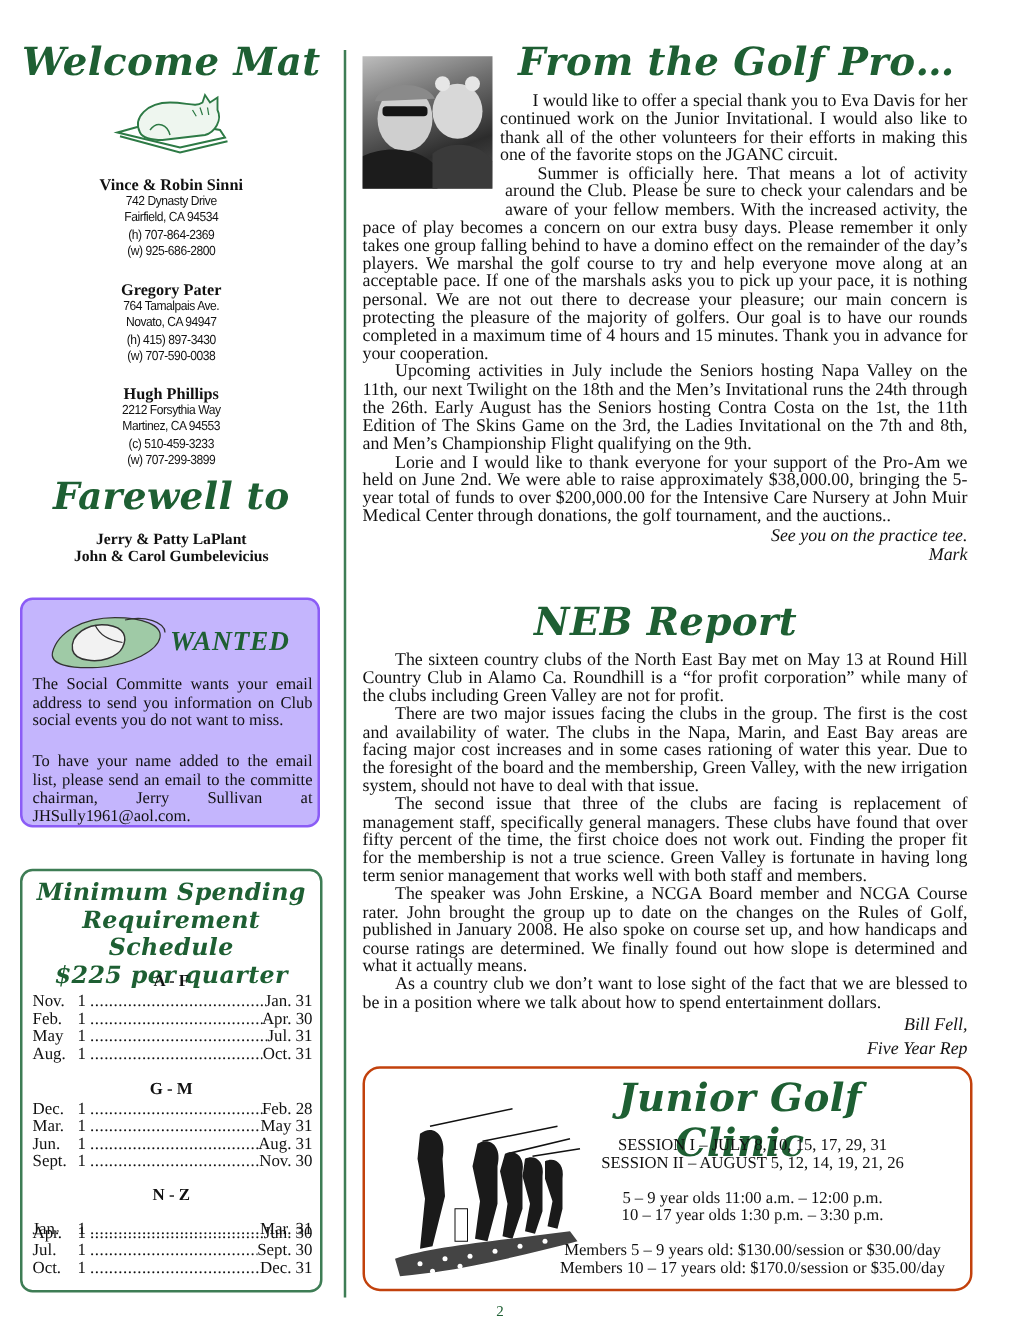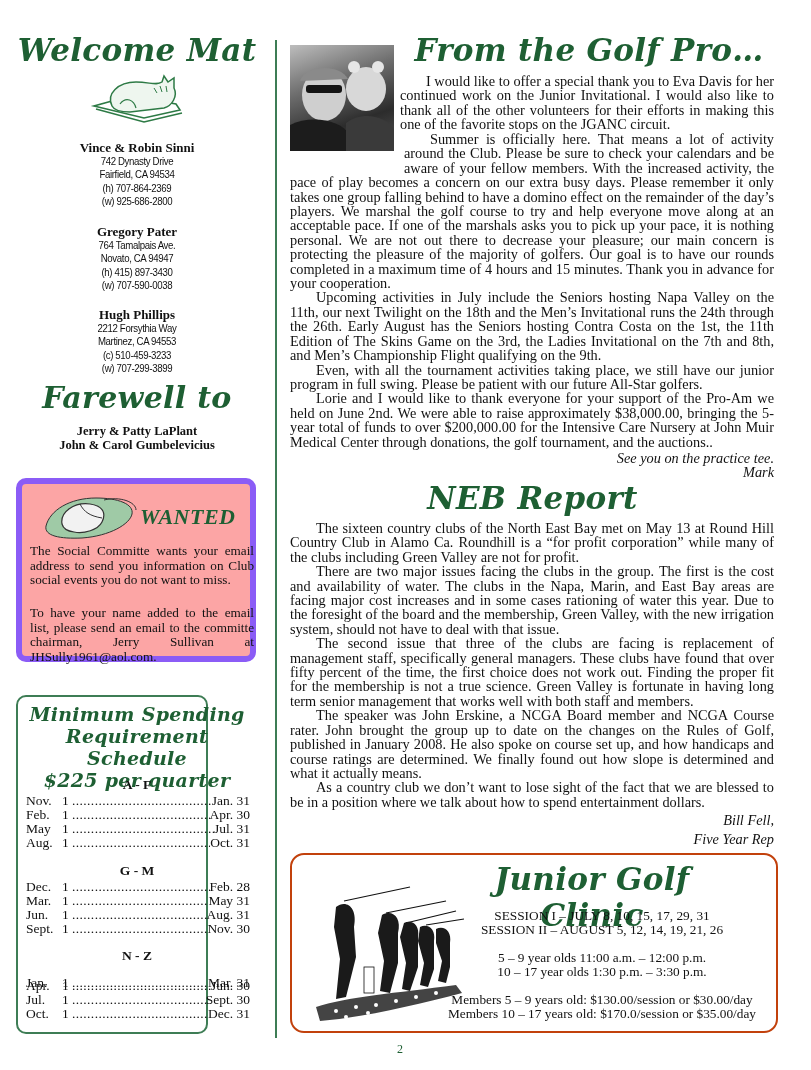--- a/index.html
+++ b/index.html
@@ -13,27 +13,27 @@
     .wm-title { position: absolute; left: 0; top: 32px; width: 246px; font-size: 31px; }
     .cat-illus { position: absolute; left: 76px; top: 72px; width: 94px; height: 52px; }
     .contact { position: absolute; left: 0; width: 246px; text-align: center; line-height: 13.4px; }
     .contact .name { font-family: "Liberation Serif", serif; font-weight: bold; font-size: 13px; line-height: 15px; }
     .contact .line { font-family: "Liberation Sans", sans-serif; font-size: 10.5px; letter-spacing: -0.4px; transform: scaleX(0.92); }
 
     .fw-title { position: absolute; left: 0; top: 380px; width: 246px; font-size: 30px; }
     .fw-list { position: absolute; left: 0; top: 424px; width: 246px; text-align: center; font-family: "Liberation Serif", serif; font-weight: bold; font-size: 12.5px; line-height: 14px; }
 
     
-    .wanted-box { position: absolute; left: 2px; top: 478px; width: 240px; height: 184px; background: #fca5a5; border: 6px solid #8b5cf6; border-radius: 10px; box-sizing: border-box; }
+    .wanted-box { position: absolute; left: 2px; top: 478px; width: 240px; height: 184px; background: #c4b5fd; border: 2px solid #8b5cf6; border-radius: 10px; box-sizing: border-box; }
     .mouse-illus { position: absolute; left: 18px; top: 8px; width: 100px; height: 50px; }
     .wanted-title { position: absolute; left: 118px; top: 20px; font-family: "Liberation Serif", serif; font-style: italic; font-weight: bold; color: #1e5f33; font-size: 22px; letter-spacing: 0.5px; }
     .wanted-text { position: absolute; left: 8px; width: 224px; font-family: "Liberation Serif", serif; font-size: 13.2px; line-height: 14.5px; text-align: justify; }
 
     
-    .spend-box { position: absolute; left: 2px; top: 695px; width: 192px; height: 339px; border: 2px solid #3e7d55; border-radius: 10px; box-sizing: border-box; background: #fff; }
+    .spend-box { position: absolute; left: 2px; top: 695px; width: 242px; height: 339px; border: 2px solid #3e7d55; border-radius: 10px; box-sizing: border-box; background: #fff; }
     .spend-title { position: absolute; left: 0; top: 6px; width: 238px; font-size: 19px; line-height: 22px; }
     .group-label { position: absolute; left: 0; width: 238px; text-align: center; font-family: "Liberation Serif", serif; font-weight: bold; font-size: 13.5px; }
     .sched-row { position: absolute; left: 8px; width: 224px; height: 14px; font-family: "Liberation Serif", serif; font-size: 13.5px; line-height: 14px; display: flex; }
     .sched-row .m { width: 36px; }
     .sched-row .d { width: 10px; }
     .sched-row .dots { flex: 1; overflow: hidden; white-space: nowrap; letter-spacing: 0.4px; }
     .sched-row .e { white-space: nowrap; }
 
     
     .photo { position: absolute; left: 0; top: 45px; width: 104px; height: 106px; background: linear-gradient(160deg,#bdbdbd 0%,#6f6f6f 35%,#2c2c2c 70%,#555 100%); overflow: hidden; }
@@ -214,21 +214,20 @@
   <div class="body-text" style="left:110px; top:74px; width:374px;">
     <p>I would like to offer a special thank you to Eva Davis for her continued work on the Junior Invitational.  I would also like to thank all of the other volunteers for their efforts in making this one of the favorite stops on the JGANC circuit.</p>
   </div>
   <div class="body-text" style="left:0; top:132px; width:484px;">
     <p style="margin-left:110px; text-indent:26px; width:374px; height:29px; overflow:hidden;"></p>
   </div>
   <div class="body-text" style="left:0; top:132px; width:484px;">
     <div style="float:left; width:114px; height:30px;"></div>
     <p>Summer is officially here.  That means a lot of activity around the Club.  Please be sure to check your calendars and be aware of your fellow members.  With the increased activity, the pace of play becomes a concern on our extra busy days.  Please remember it only takes one group falling behind to have a domino effect on the remainder of the day’s players.  We marshal the golf course to try and help everyone move along at an acceptable pace.  If one of the marshals asks you to pick up your pace, it is nothing personal.  We are not out there to decrease your pleasure; our main concern is protecting the pleasure of the majority of golfers.  Our goal is to have our rounds completed in a maximum time of 4 hours and 15 minutes.  Thank you in advance for your cooperation.</p>
     <p>Upcoming activities in July include the Seniors hosting Napa Valley on the 11th, our next Twilight on the 18th and the Men’s Invitational runs the 24th through the 26th.  Early August has the Seniors hosting Contra Costa on the 1st, the 11th Edition of The Skins Game on the 3rd, the Ladies Invitational on the 7th and 8th, and Men’s Championship Flight qualifying on the 9th.</p>
-    <p>Even, with all the tournament activities taking place, we still have our junior program in full swing.  Please be patient with our future All-Star golfers.</p>
     <p>Lorie and I would like to thank everyone for your support of the Pro-Am we held on June 2nd.  We were able to raise approximately $38,000.00, bringing the 5-year total of funds to over $200,000.00 for the Intensive Care Nursery at John Muir Medical Center through donations, the golf tournament, and the auctions..</p>
     <p class="sig noindent" style="margin-top:2px;font-style:italic;">See you on the practice tee.</p>
     <p class="sig noindent">Mark</p>
   </div>
 
   <div class="headline neb-title">NEB Report</div>
   <div class="body-text" style="left:0; top:521px; width:484px;">
     <p>The sixteen country clubs of the North East Bay met on May 13 at Round Hill Country Club in Alamo Ca. Roundhill is a “for profit corporation” while many of the clubs including Green Valley are not for profit.</p>
     <p>There are two major issues facing the clubs in the group. The first is the cost and availability of water. The clubs in the Napa, Marin, and East Bay areas are facing major cost increases and in some cases rationing of water this year. Due to the foresight of the board and the membership, Green Valley, with the new irrigation system, should not have to deal with that issue.</p>
     <p>The second issue that three of the clubs are facing is replacement of management staff, specifically general managers. These clubs have found that over fifty percent of the time, the first choice does not work out. Finding the proper fit for the membership is not a true science. Green Valley is fortunate in having long term senior management that works well with both staff and members.</p>

